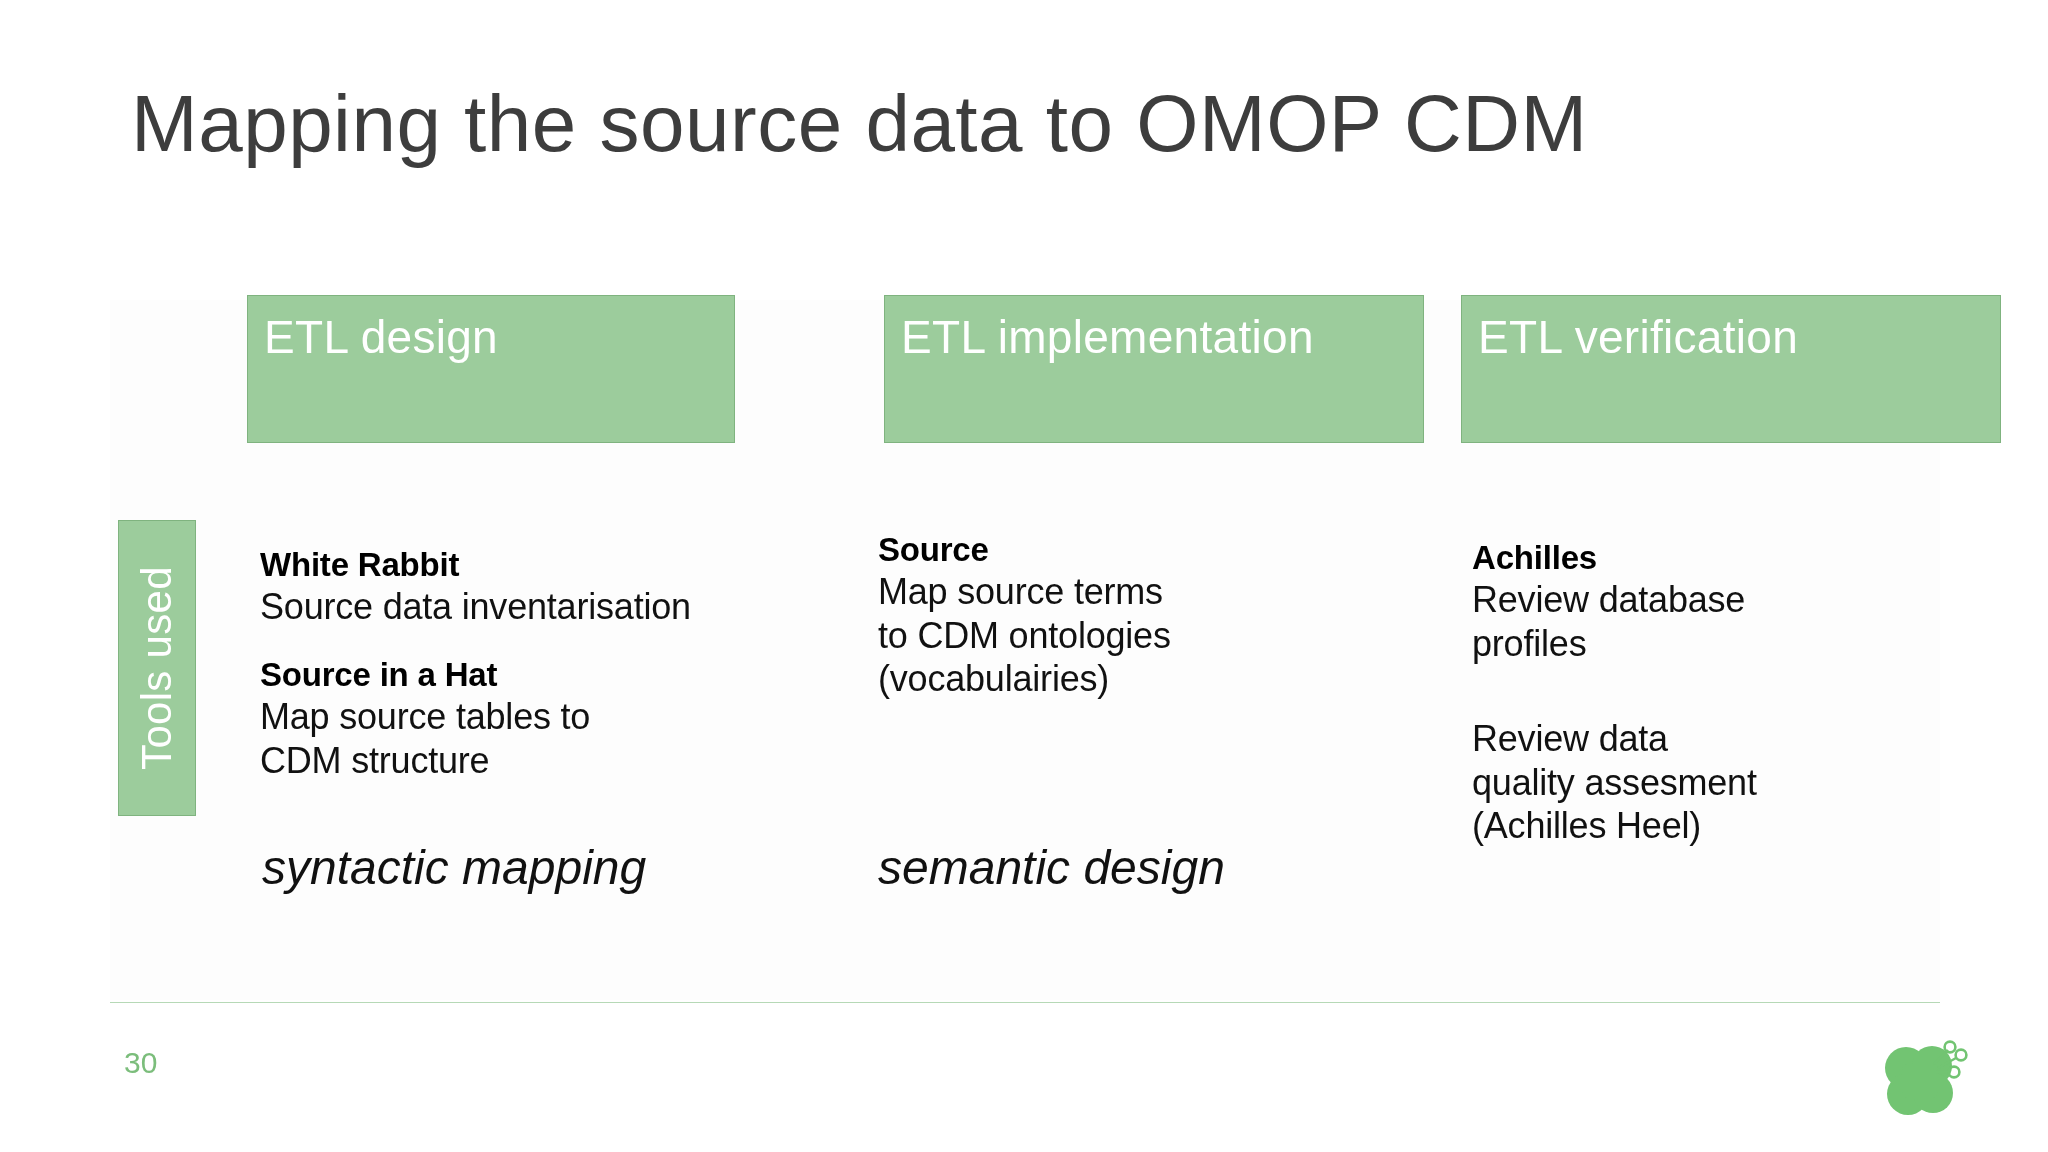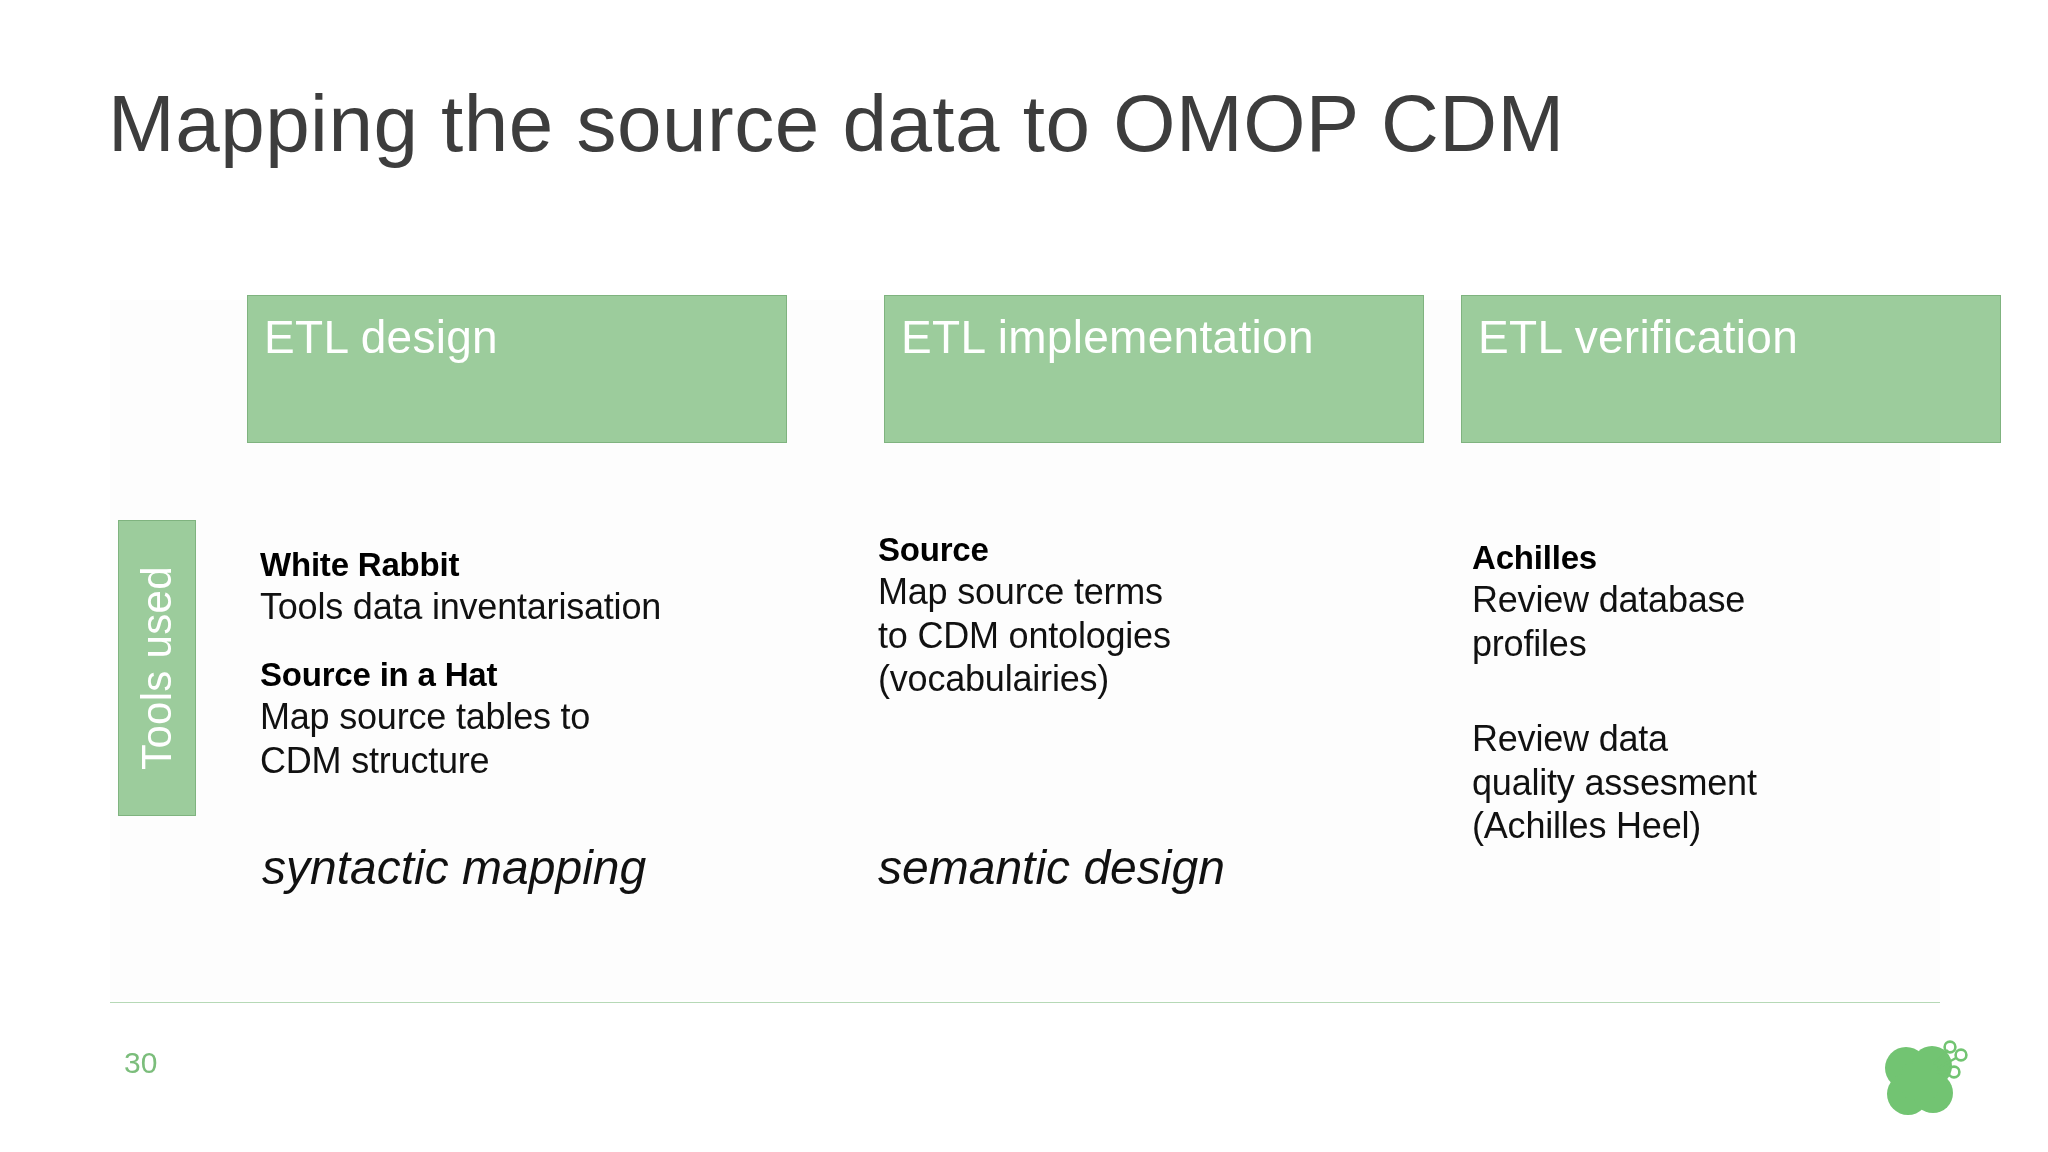--- a/index.html
+++ b/index.html
@@ -15,21 +15,21 @@
   .slide {
     position: relative;
     width: 2048px;
     height: 1152px;
     background: #ffffff;
   }
 
   
   .slide-title {
     position: absolute;
-    left: 108px;
+    left: 131px;
     top: 78px;
     width: 1820px;
     font-family: "Liberation Sans", sans-serif;
     font-size: 80px;
     font-weight: 300;
     letter-spacing: 0.5px;
     color: #3d3d3d;
     white-space: nowrap;
   }
 
@@ -54,21 +54,21 @@
   .stage-box .stage-label {
     position: absolute;
     left: 16px;
     top: 14px;
     font-size: 46px;
     font-weight: 300;
     color: #ffffff;
     white-space: nowrap;
     letter-spacing: 0.3px;
   }
-  #stage-0 { left: 247px;  width: 540px; }
+  #stage-0 { left: 247px;  width: 488px; }
   #stage-1 { left: 884px;  width: 540px; }
   #stage-2 { left: 1461px; width: 540px; }
 
   
   .tools-tag {
     position: absolute;
     left: 118px;
     top: 520px;
     width: 78px;
     height: 296px;
@@ -174,21 +174,21 @@
     <span class="stage-label">ETL verification</span>
   </div>
 
   <div class="tools-tag">
     <span class="tools-label">Tools used</span>
   </div>
 
   <div class="col" id="col-0">
     <div class="tool-block">
       <div class="tool-name">White Rabbit</div>
-      <div class="tool-desc">Tools data inventarisation</div>
+      <div class="tool-desc">Source data inventarisation</div>
     </div>
     <div class="tool-block">
       <div class="tool-name">Source in a Hat</div>
       <div class="tool-desc">Map source tables to<br>CDM structure</div>
     </div>
   </div>
 
   <div class="col" id="col-1">
     <div class="tool-block">
       <div class="tool-name">Source</div>

